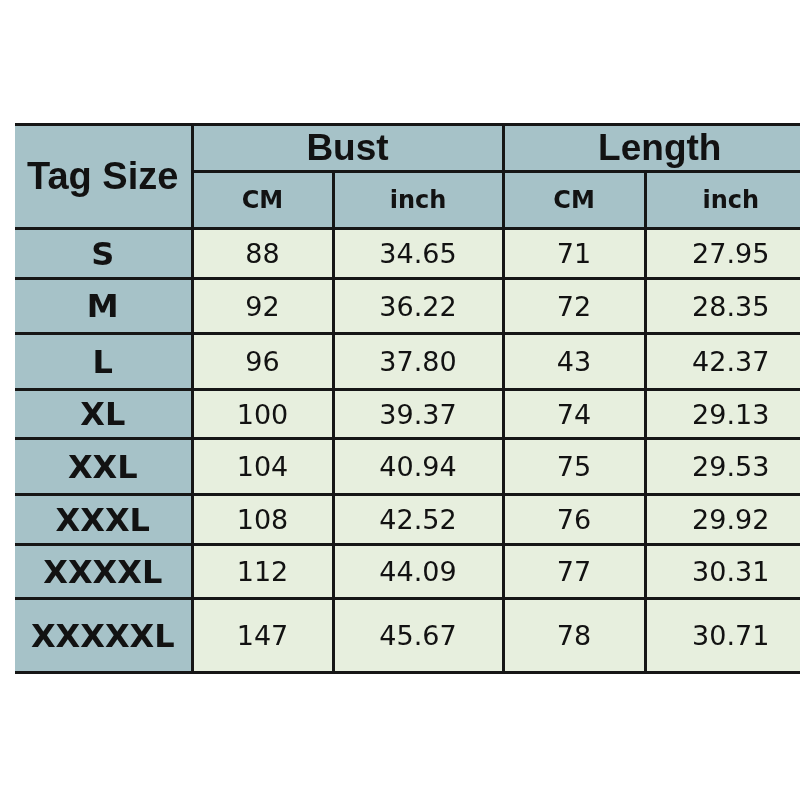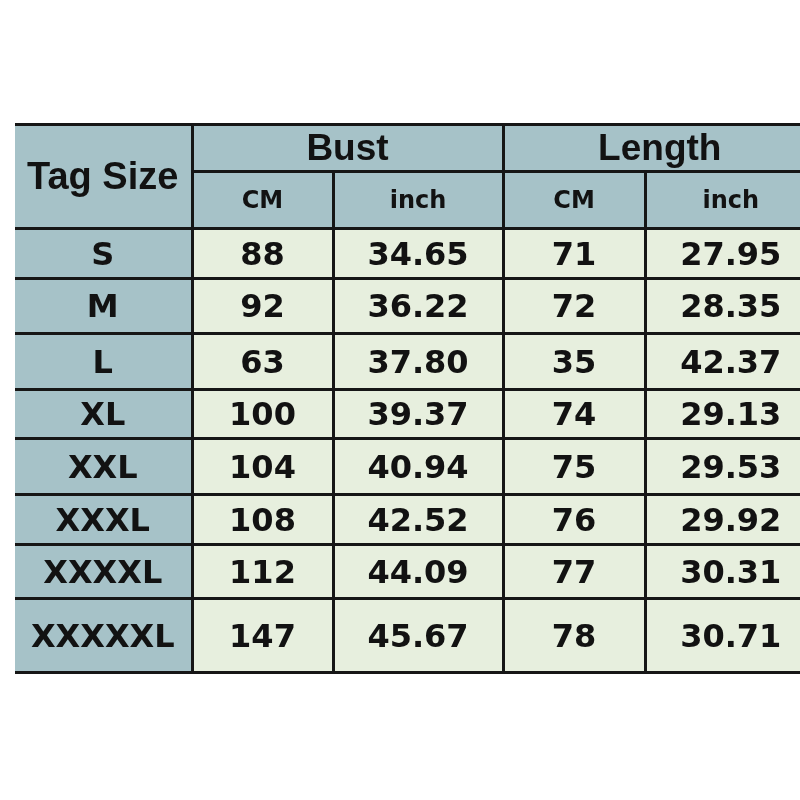--- a/index.html
+++ b/index.html
@@ -51,21 +51,21 @@
   th.unit{
     font-family:"DejaVu Sans",sans-serif;
     font-size:24px;font-weight:bold;
   }
   td.sizecell{
     font-family:"DejaVu Sans",sans-serif;
     font-size:32px;font-weight:bold;
   }
   td.valcell{
     font-family:"DejaVu Sans",sans-serif;
-    font-size:32px;font-weight:bold;
+    font-size:27px;font-weight:normal;
   }
 
   
   tr.r-grp   {height:47px;}
   tr.r-unit  {height:57px;}
   tr.r-0     {height:50px;}
   tr.r-1     {height:55px;}
   tr.r-2     {height:56px;}
   tr.r-3     {height:49px;}
   tr.r-4     {height:56px;}
@@ -114,23 +114,23 @@
       </tr>
       <tr class="r-1">
         <td class="sizecell col-first">M</td>
         <td class="valcell">92</td>
         <td class="valcell">36.22</td>
         <td class="valcell">72</td>
         <td class="valcell col-last">28.35</td>
       </tr>
       <tr class="r-2">
         <td class="sizecell col-first">L</td>
-        <td class="valcell">63</td>
+        <td class="valcell">96</td>
         <td class="valcell">37.80</td>
-        <td class="valcell">35</td>
+        <td class="valcell">43</td>
         <td class="valcell col-last">42.37</td>
       </tr>
       <tr class="r-3">
         <td class="sizecell col-first">XL</td>
         <td class="valcell">100</td>
         <td class="valcell">39.37</td>
         <td class="valcell">74</td>
         <td class="valcell col-last">29.13</td>
       </tr>
       <tr class="r-4">

